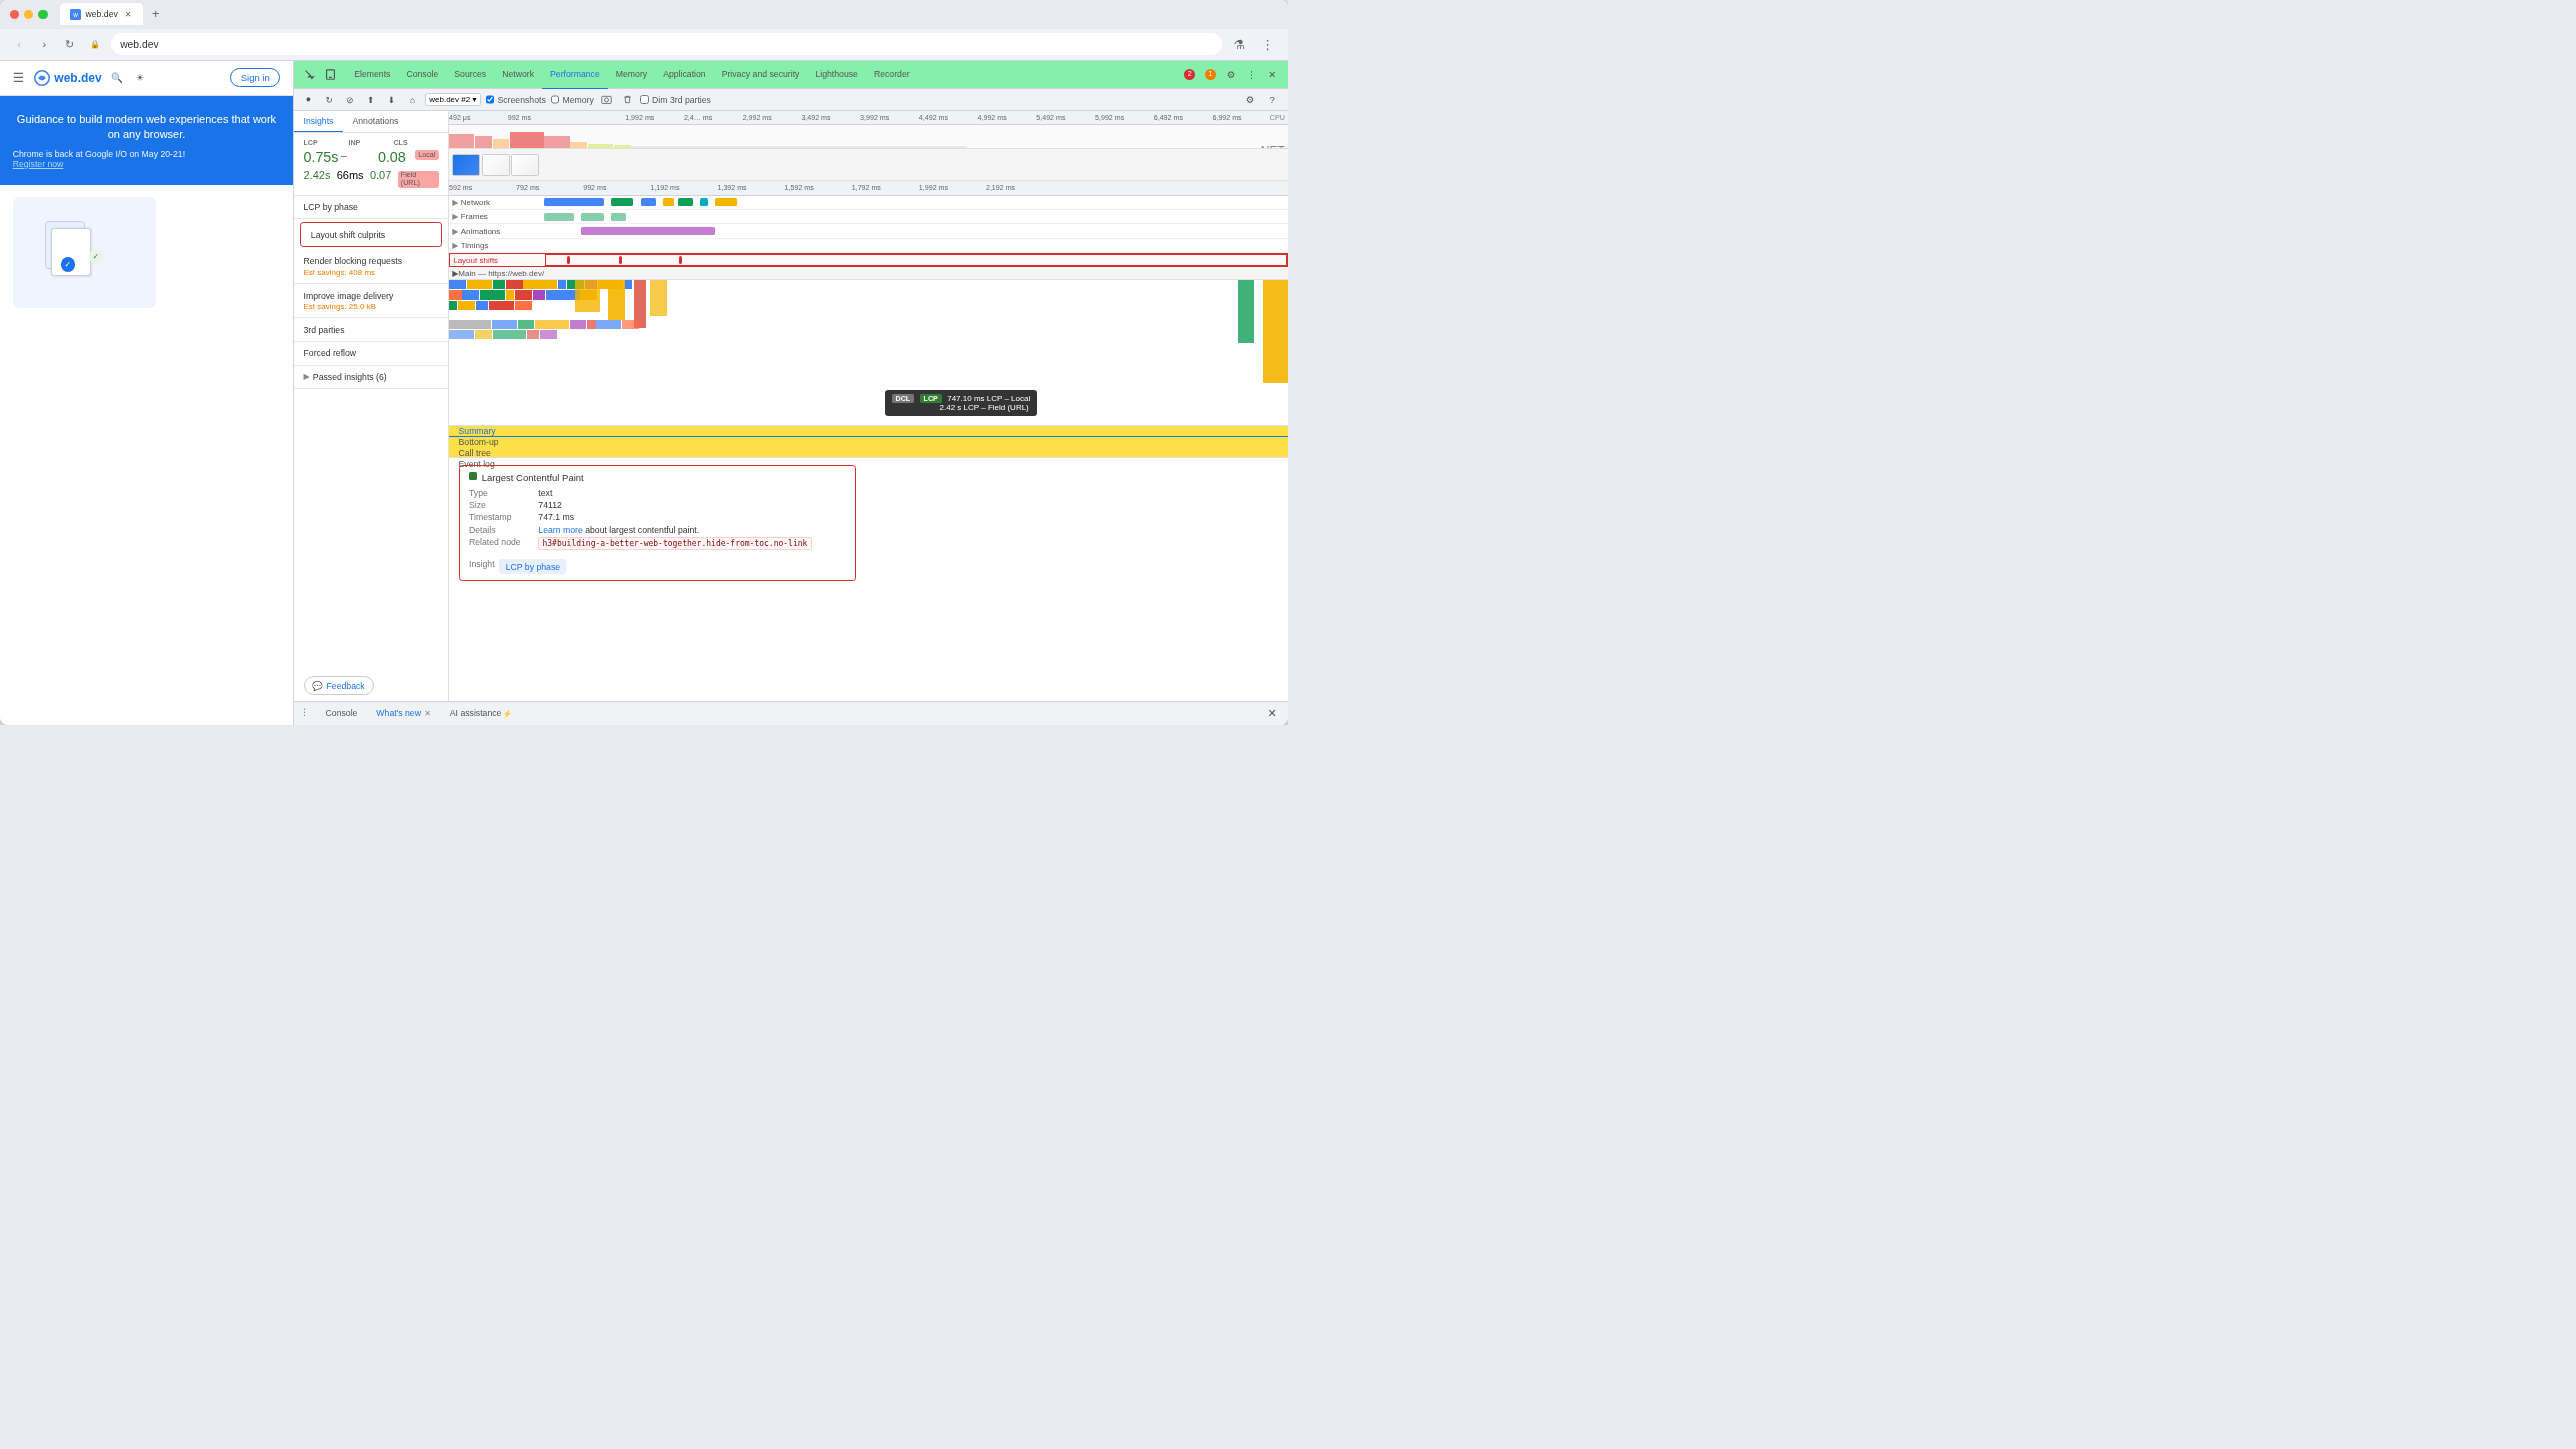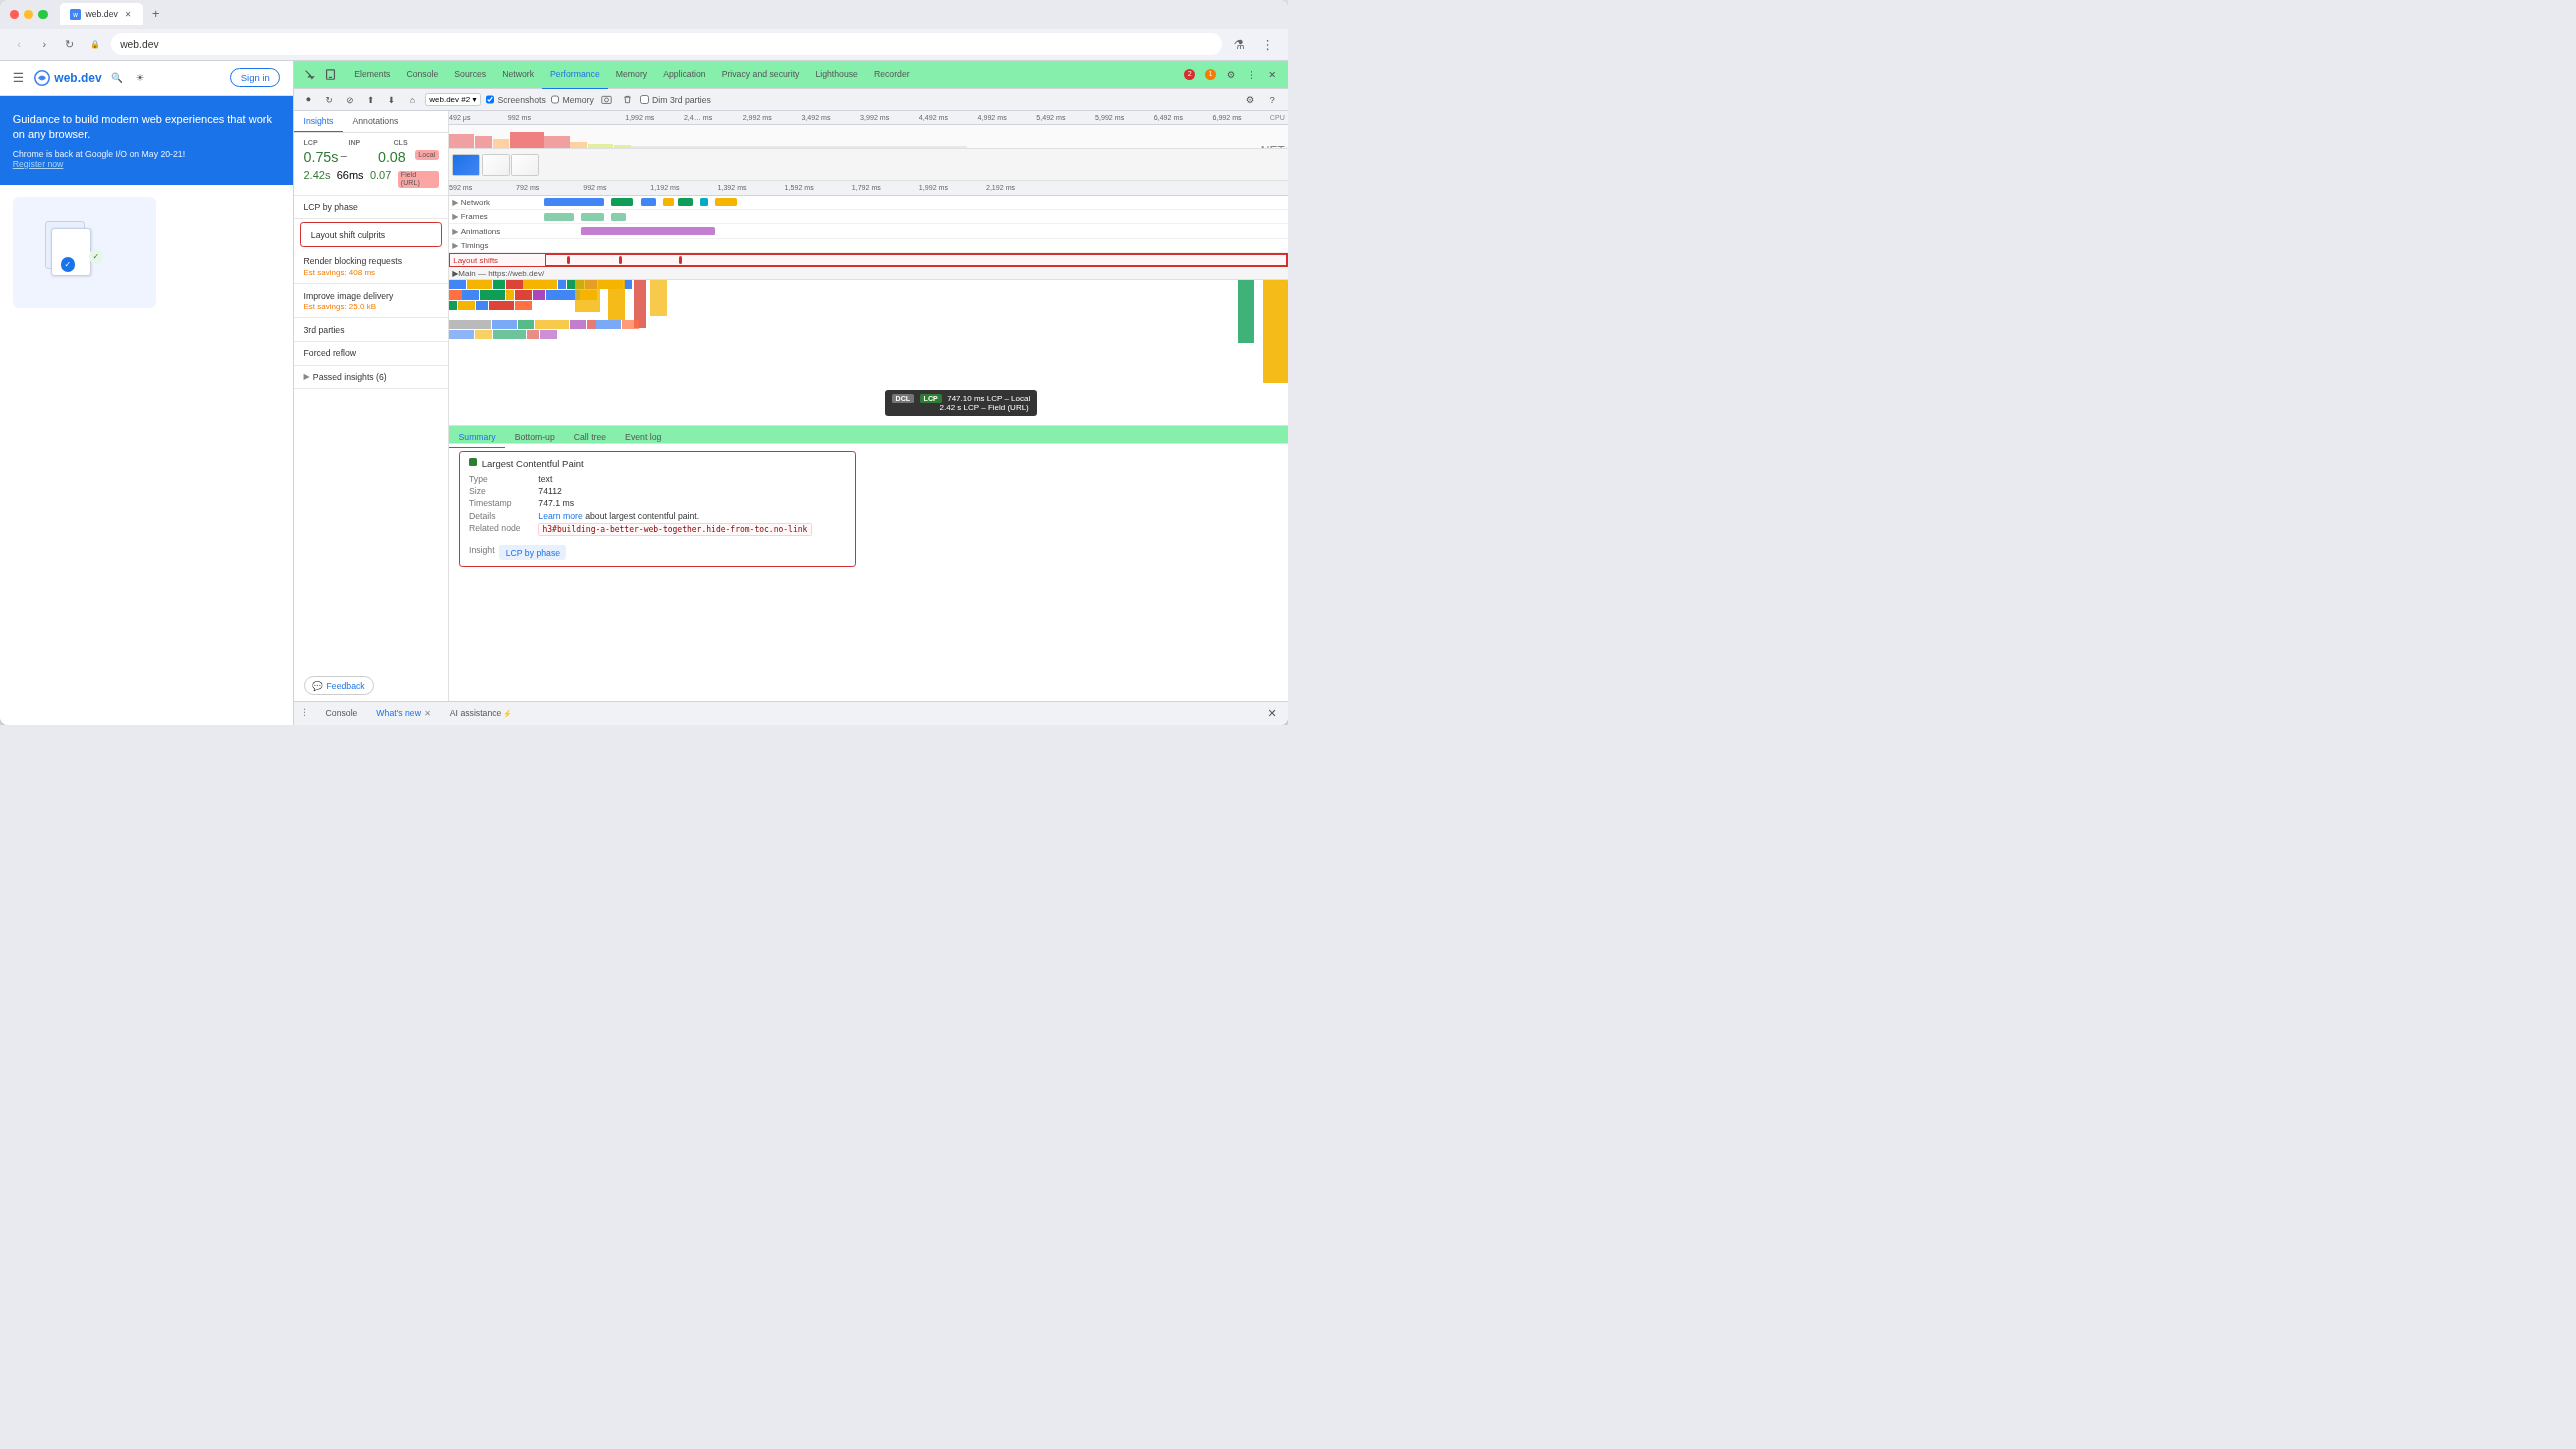--- a/index.html
+++ b/index.html
@@ -31,21 +31,21 @@
 
     
     .webpage { flex: 0 0 293px; background: #fff; overflow: hidden; position: relative; }
     .webpage-nav { background: #fff; border-bottom: 0.8px solid #e0e0e0; height: 35px; display: flex; align-items: center; padding: 0 12.7px; gap: 9.5px; }
     .hamburger { color: #666; font-size: 12.7px; cursor: pointer; }
     .site-logo { display: flex; align-items: center; gap: 4.8px; color: #1a73e8; font-weight: 600; font-size: 12px; }
     .nav-links { display: flex; gap: 12.7px; font-size: 9.5px; color: #555; flex: 1; }
     .sign-in-btn { background: none; border: 0.8px solid #1a73e8; color: #1a73e8; border-radius: 12.7px; padding: 3.2px 9.5px; font-size: 9.5px; cursor: pointer; }
 
     .webpage-hero { background: #1a73e8; padding: 16px 12.7px; }
-    .hero-text { color: #fff; font-size: 11px; line-height: 1.4; }
+    .hero-text { color: #fff; font-size: 11px; line-height: 1.4; text-align: center; }
     .hero-subtext { color: rgba(255,255,255,0.9); font-size: 8.7px; margin-top: 6.3px; }
     .hero-link { color: #aad4f5; text-decoration: underline; font-size: 8.7px; }
 
     .webpage-content { padding: 12.7px; background: #fff; }
     .card-placeholder { width: 143px; height: 111px; background: #f0f4ff; border-radius: 6.3px; margin-bottom: 12.7px; display: flex; align-items: center; justify-content: center; }
     .big-heading { font-size: 33px; font-weight: 700; color: #000; line-height: 1.1; }
 
     
     .devtools { flex: 1; background: #fff; border-left: 0.8px solid #d0d3db; display: flex; flex-direction: column; overflow: hidden; }
     .devtools-toolbar { background: #86efac; border-bottom: 0.8px solid #d0d3db; height: 28.6px; display: flex; align-items: center; padding: 0 6.3px; gap: 0; }
@@ -90,21 +90,21 @@
     .insight-subtitle.savings { color: #f57c00; }
 
     .insight-item-red { padding: 6.3px 9.5px; border: 1.6px solid #d32f2f; border-radius: 3.2px; margin: 3.2px 6.3px; cursor: pointer; background: #fff; }
     .insight-item-red .insight-title { color: #333; }
 
     .feedback-btn { margin: 6.3px 9.5px; display: flex; align-items: center; gap: 3.2px; color: #1a73e8; font-size: 8.7px; cursor: pointer; border: 0.8px solid #ccc; border-radius: 9.5px; padding: 3.2px 8px; width: fit-content; }
 
     
     .timeline-panel { flex: 1; display: flex; flex-direction: column; overflow: hidden; }
     .layout-shifts-label { color: #d32f2f; font-weight: 500; }
-    .summary-tabs { display: flex; border-bottom: 0.8px solid #e0e0e0; background: #86efac; height: 18px; }
+    .summary-tabs { display: flex; border-bottom: 0.8px solid #e0e0e0; background: #fde047; height: 32px; flex-direction: column; }
     .summary-tab { padding: 0 9.5px; font-size: 8.7px; cursor: pointer; color: #555; display: flex; align-items: center; border-bottom: 1.6px solid transparent; height: 22px; }
     .summary-tab.active { color: #1a73e8; border-bottom-color: #1a73e8; }
 
     .summary-content { padding: 6.3px 9.5px; }
     .lcp-card { border: 1.6px solid #d32f2f; border-radius: 3.2px; padding: 6.3px 9.5px; max-width: 397px; }
     .lcp-title { display: flex; align-items: flex-start; gap: 4.8px; font-size: 9.5px; font-weight: 500; color: #333; margin-bottom: 4.8px; }
     .lcp-dot { width: 8px; height: 8px; background: #2e7d32; border-radius: 1.6px; }
     .lcp-row { display: flex; gap: 6.3px; font-size: 8.7px; color: #555; margin-bottom: 2.4px; }
     .lcp-key { color: #777; width: 63px; flex-shrink: 0; }
     .lcp-val { color: #333; }

